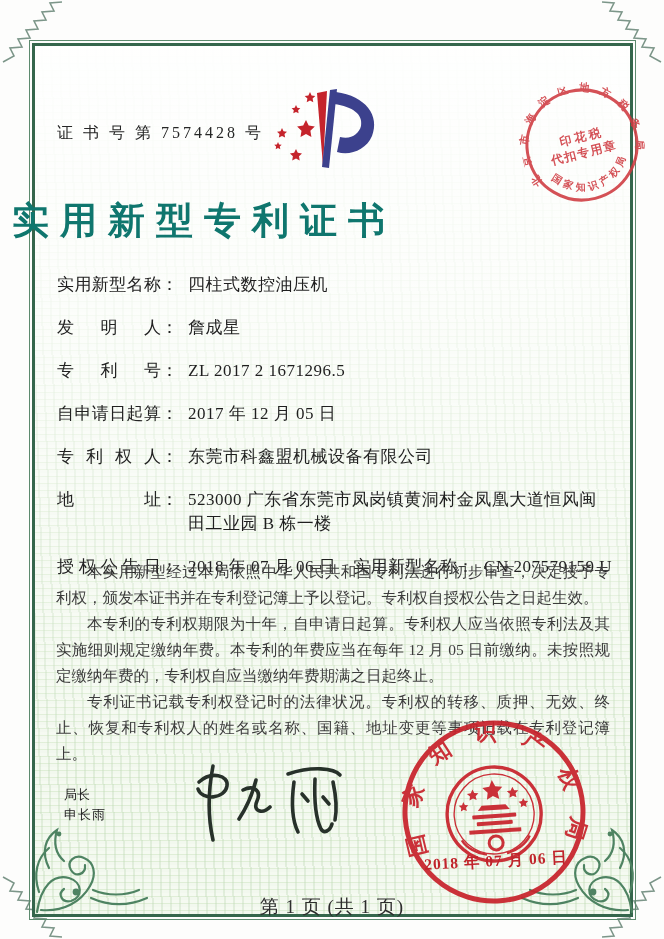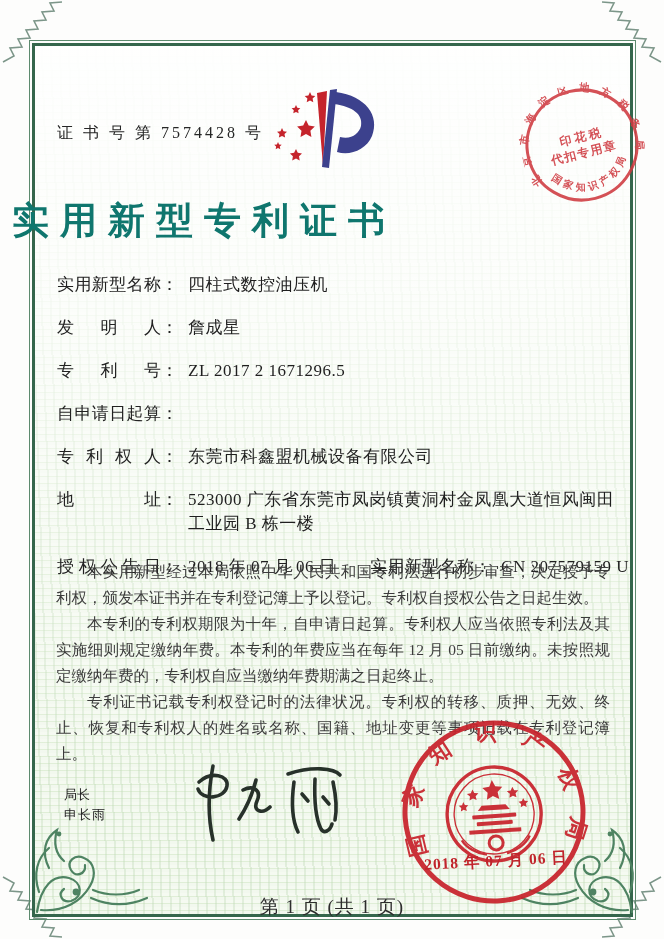--- a/index.html
+++ b/index.html
@@ -28,21 +28,21 @@
   }
   .content{position:absolute; inset:0; z-index:3;}
   .cert-no{
     position:absolute; left:57px; top:78px; font-size:16px; letter-spacing:3px; color:#262626;margin-top:45px;
   }
   .logo{position:absolute; left:268px; top:84px;}
   .title{
     position:absolute; left:0; right:0; top:184px; 
     font-size:37px; font-weight:700; letter-spacing:11px; color:#0f766e; margin:12px;
   }
-  .fields{position:absolute; left:57px; right:35px; top:273px; font-size:17px;}
+  .fields{position:absolute; left:57px; right:52px; top:273px; font-size:17px;}
   .row{display:flex; line-height:24px; margin-bottom:19px; align-items:flex-start;}
   .lbl{flex:0 0 104px; width:104px; text-align:justify; text-align-last:justify; color:#222;}
   .colon{flex:0 0 auto; margin-right:10px; color:#222;}
   .val{flex:1 1 auto; letter-spacing:.5px; color:#1f1f1f;}
   .val.addr{max-width:428px;}
   .pair{display:flex;}
   .pair.right{margin-left:auto;}
   .pair.right .lbl{flex-basis:104px;}
   .paras{
     position:absolute; left:56px; right:54px; top:559px;
@@ -163,20 +163,21 @@
         <span class="val">詹成星</span>
       </div>
       <div class="row">
         <span class="lbl">专利号</span>
           <span class="colon">：</span>
         <span class="val">ZL 2017 2 1671296.5</span>
       </div>
       <div class="row">
         <span class="lbl">自申请日起算</span>
           <span class="colon">：</span>
+        <span class="val">2017 年 12 月 05 日</span>
       </div>
       <div class="row">
         <span class="lbl">专利权人</span>
           <span class="colon">：</span>
         <span class="val">东莞市科鑫盟机械设备有限公司</span>
       </div>
       <div class="row">
         <span class="lbl">地址</span>
           <span class="colon">：</span>
         <span class="val addr">523000 广东省东莞市凤岗镇黄洞村金凤凰大道恒风闽田工业园 B 栋一楼</span>

